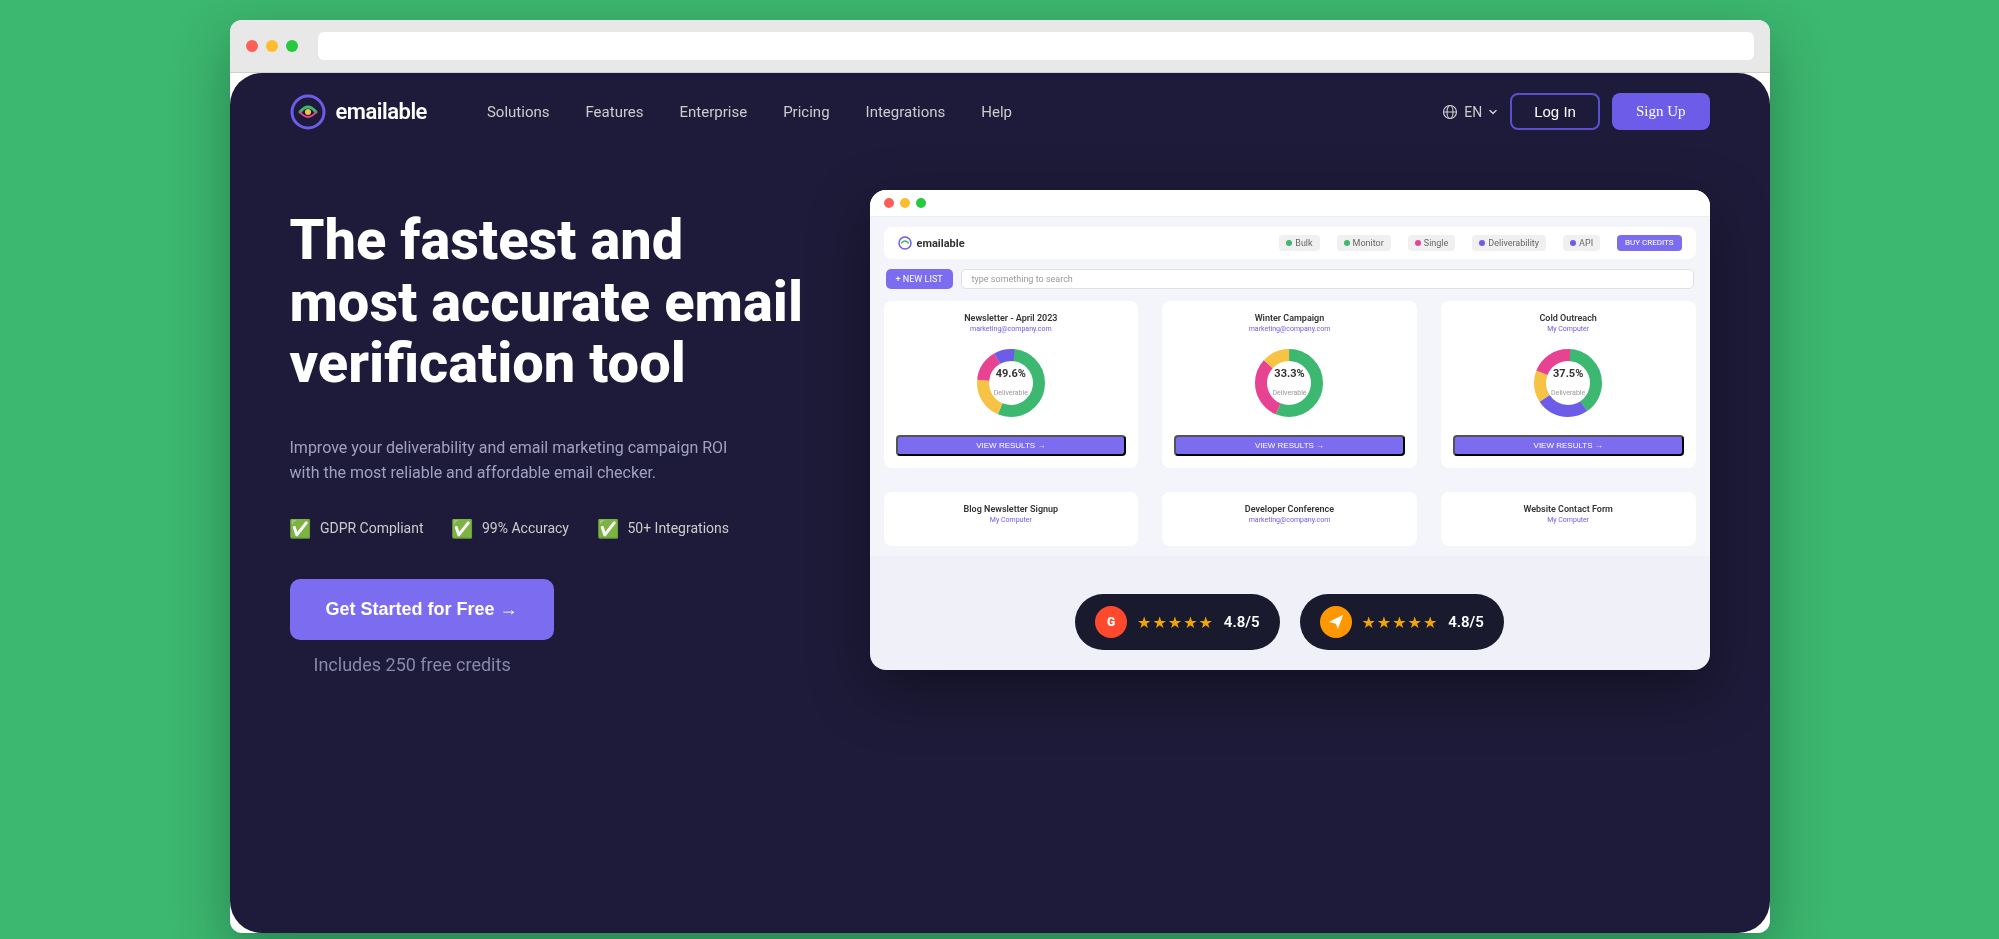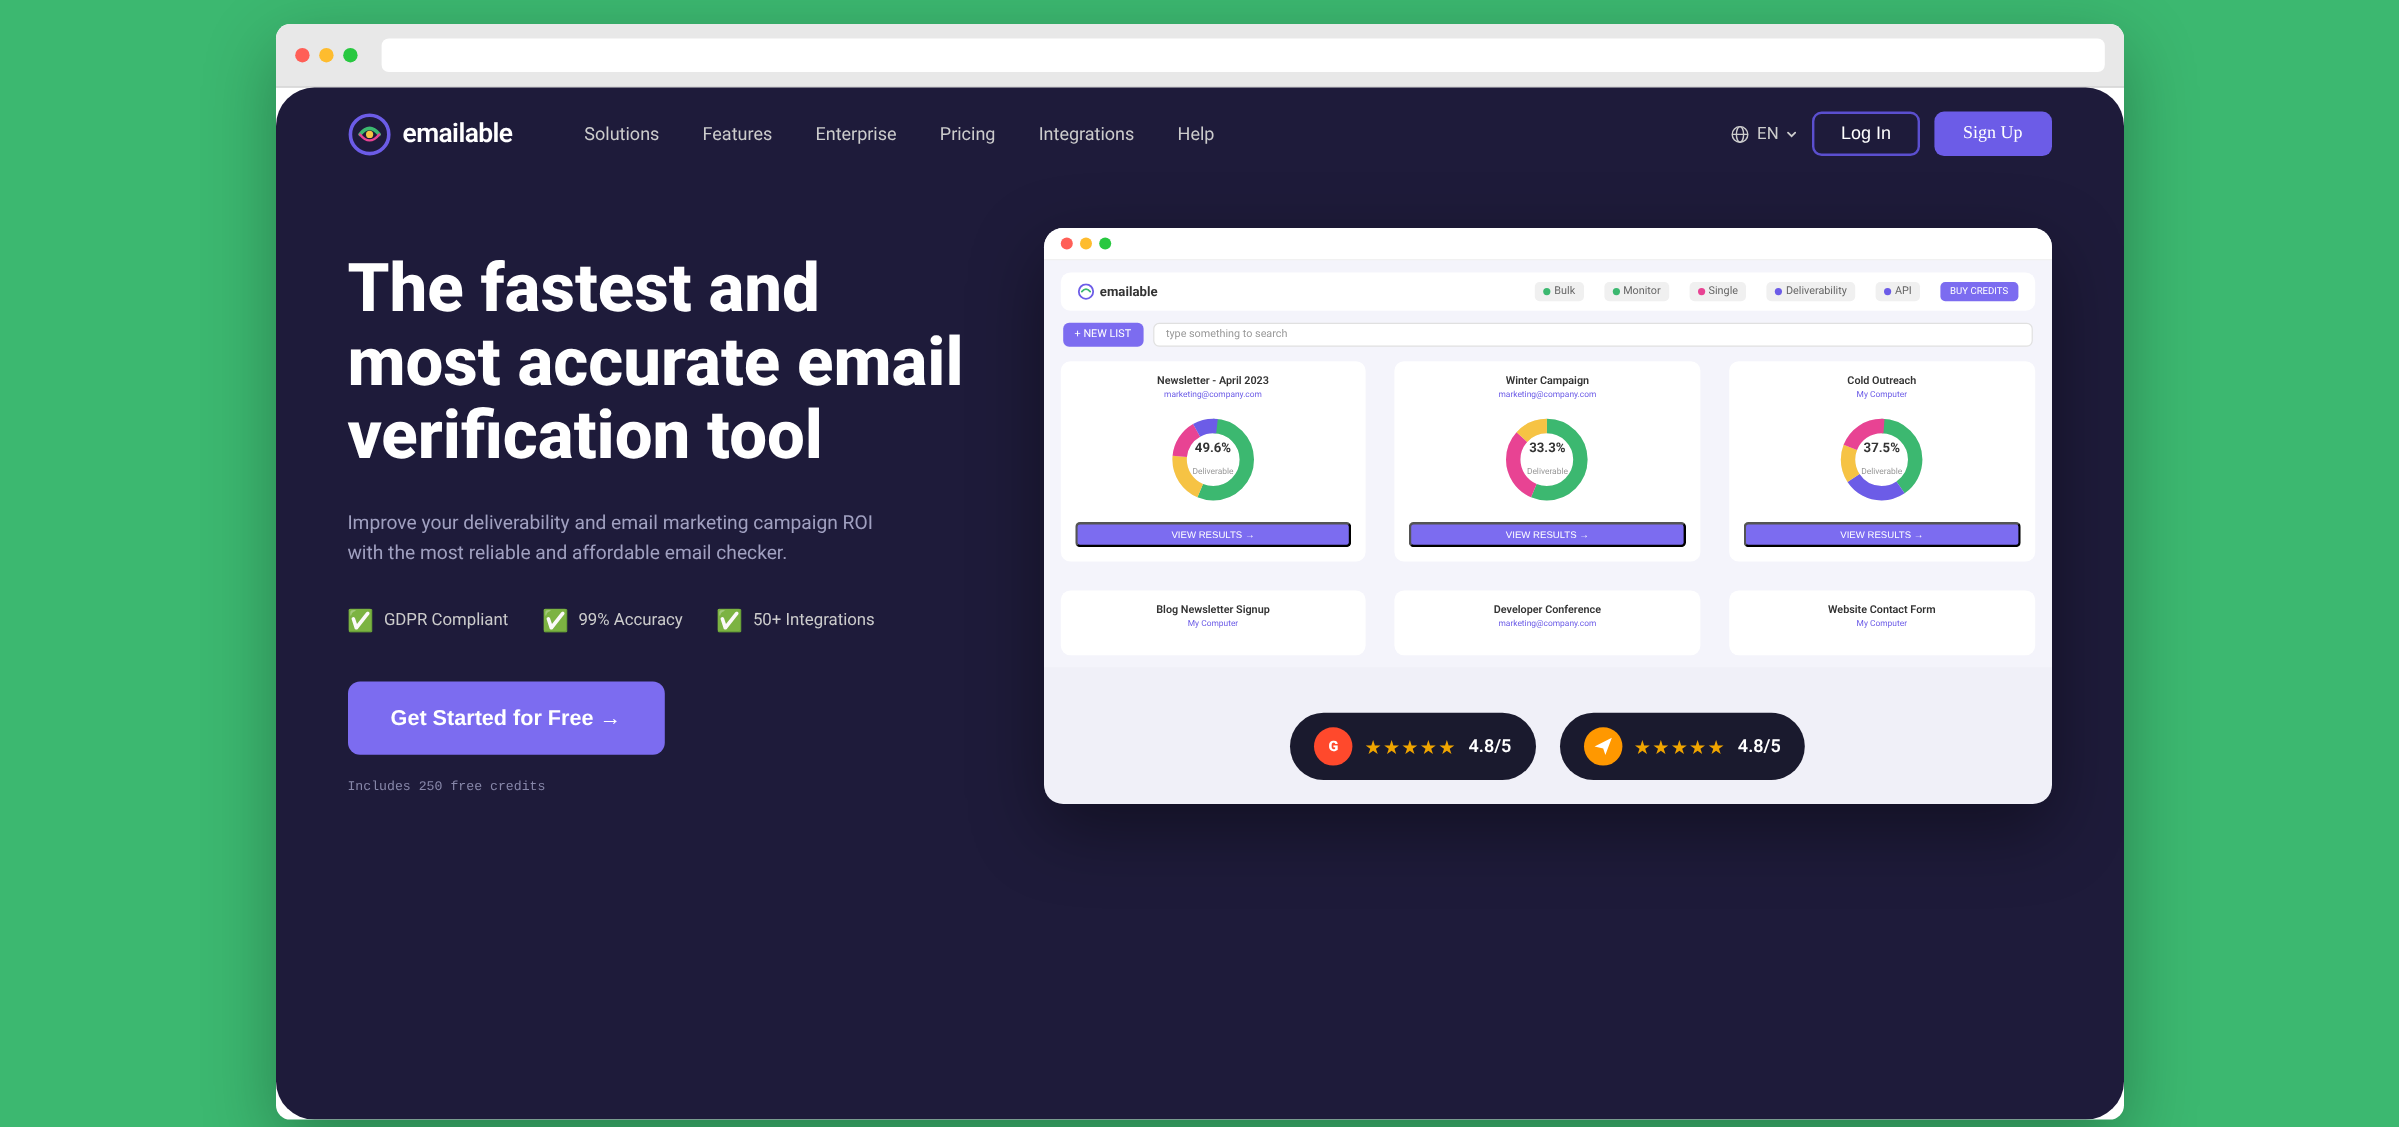--- a/index.html
+++ b/index.html
@@ -125,21 +125,21 @@
     }
     .hero-left {
       flex: 0 0 520px;
       padding-top: 20px;
     }
     .hero-title {
       font-size: 56px;
       font-weight: 800;
       color: #fff;
       line-height: 1.1;
-      margin-bottom: 28px;
+      margin-bottom: 40px;
     }
     .hero-subtitle {
       font-size: 16px;
       color: #a0a0c0;
       line-height: 1.6;
       margin-bottom: 32px;
       max-width: 440px;
     }
     .hero-badges {
       display: flex;
@@ -166,23 +166,22 @@
       font-size: 18px;
       font-weight: 600;
       cursor: pointer;
       display: inline-flex;
       align-items: center;
       gap: 10px;
       margin-bottom: 14px;
     }
     .cta-sub {
       color: #8888aa;
-      font-size: 11px;
-      margin-left: 0;
-      font-family: Liberation Mono, monospace;
+      font-size: 18px;
+      margin-left: 24px;
     }
     
     .dashboard-mockup {
       flex: 1;
       background: #f0f0f8;
       border-radius: 16px;
       overflow: hidden;
       position: relative;
       box-shadow: 0 20px 60px rgba(0,0,0,0.4);
       min-height: 480px;

